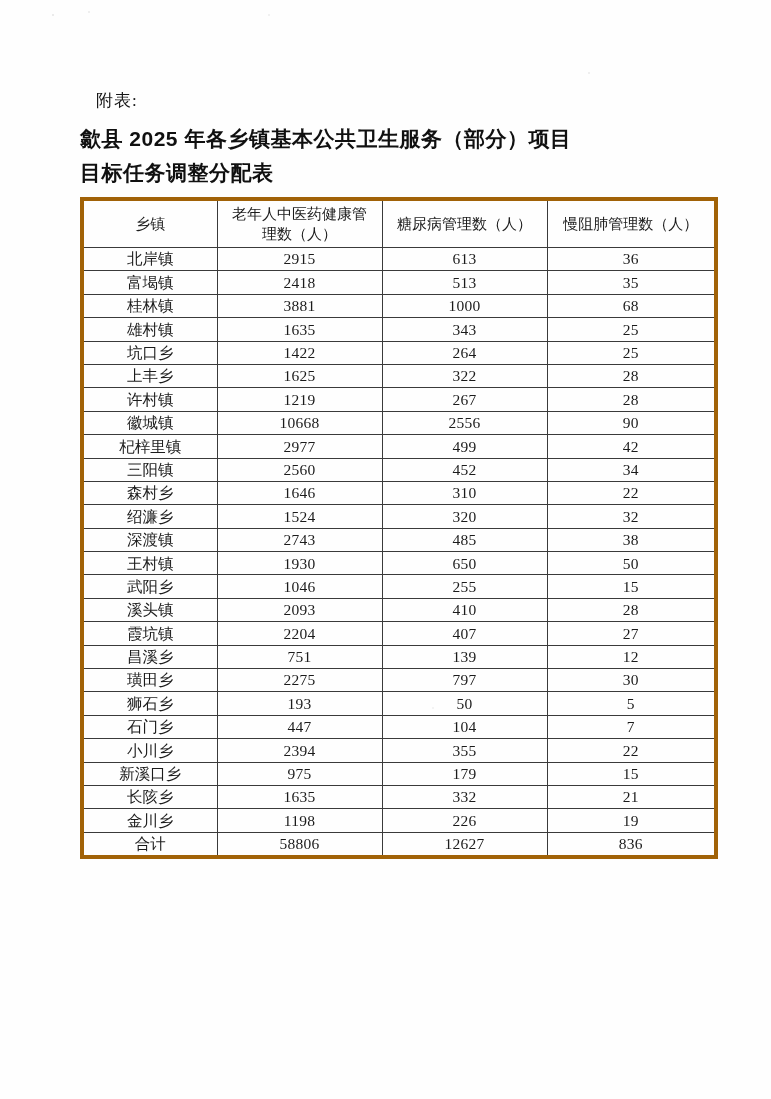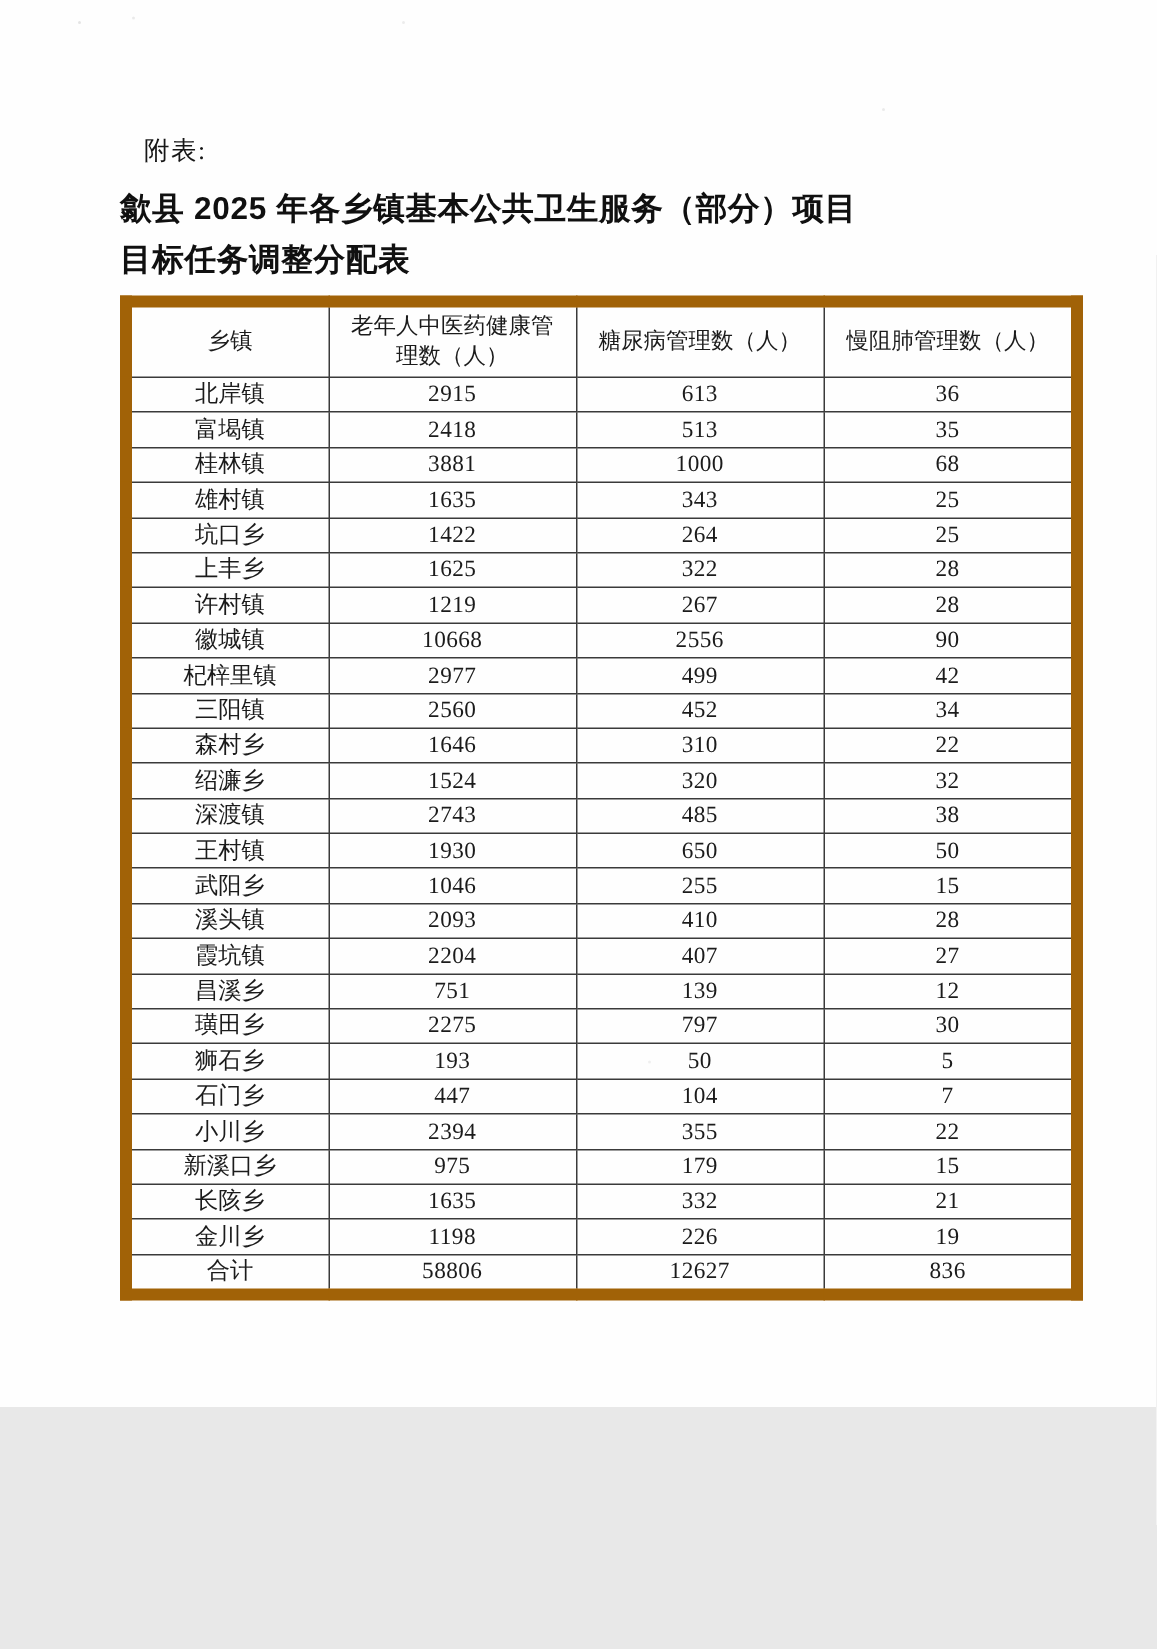--- a/index.html
+++ b/index.html
@@ -3,21 +3,21 @@
 <meta charset="utf-8">
 <style>
   html, body {
     margin: 0;
     padding: 0;
     background: #e8e8e8;
   }
   .page {
     position: relative;
     width: 771px;
-    height: 938px;
+    height: 1099px;
     margin: 0 auto;
     background: #fefefe;
     overflow: hidden;
     font-family: "Liberation Serif", "DejaVu Serif", serif;
     color: #1b1b1b;
   }
   
   .page::after {
     content: "";
     position: absolute;
@@ -53,21 +53,21 @@
   .doc-title.line1 { top: 125px; }
   .doc-title.line2 { top: 159px; }
 
   table.alloc {
     position: absolute;
     left: 80px;
     top: 197px;
     width: 634px;
     border-collapse: collapse;
     table-layout: fixed;
-    border: 8px solid #a16207;
+    border: 4px solid #a16207;
     font-size: 15px;
   }
   table.alloc th, table.alloc td {
     border: 1px solid #3a3a3a;
     text-align: center;
     vertical-align: middle;
     padding: 0 3px;
     overflow: hidden;
     font-weight: normal;
   }

